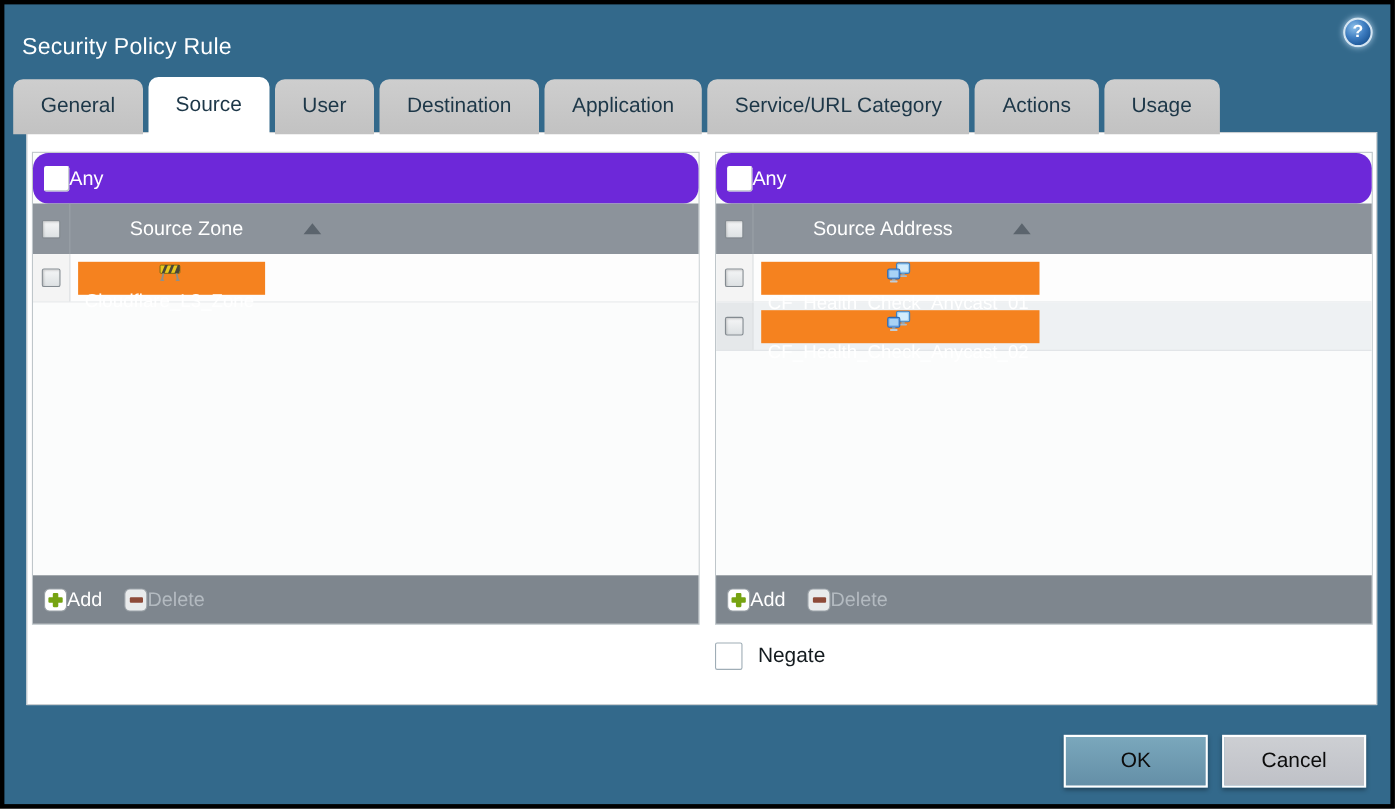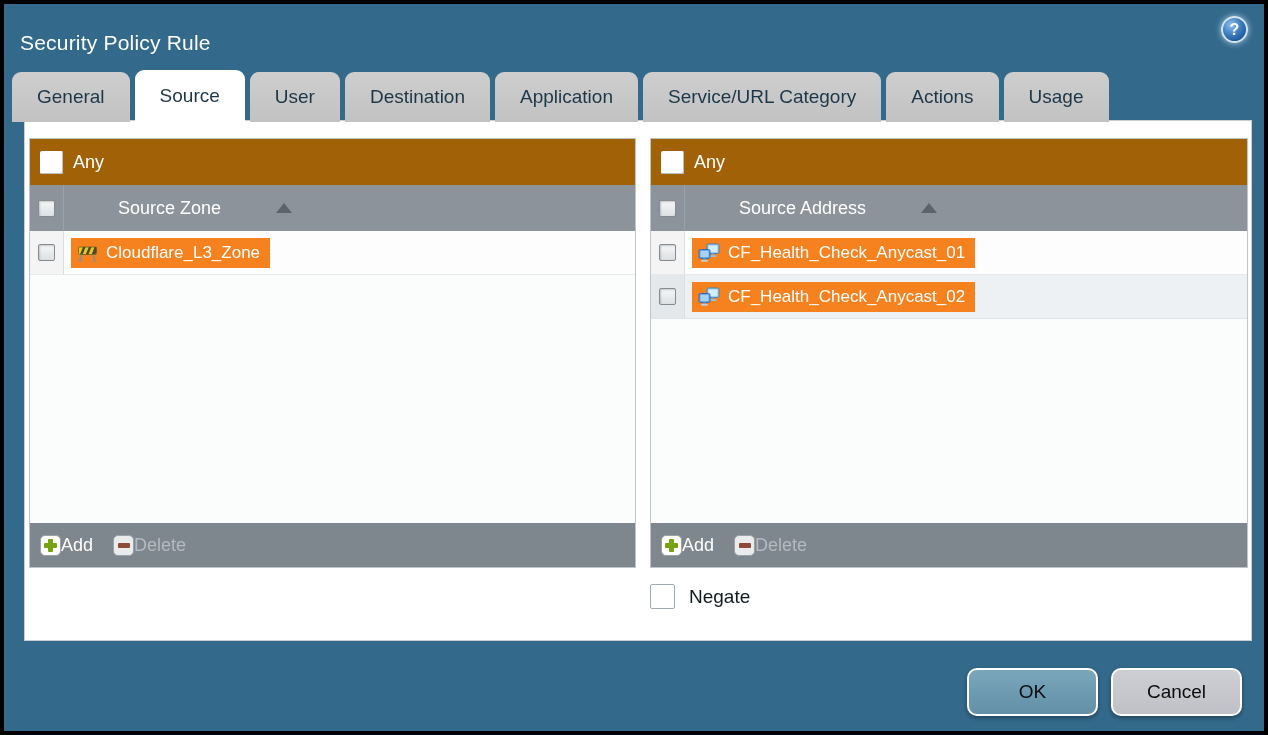--- a/index.html
+++ b/index.html
@@ -87,25 +87,26 @@
     display: flex;
     flex-direction: column;
     z-index: 2;
     background: #fbfcfc;
   }
   .panel-zone   { left: 25px;  width: 607px; }
   .panel-address{ left: 646px; width: 598px; }
 
   .any-bar {
     height: 46px;
-    background: #a16207;
+    background: #6d28d9;
     display: flex; align-items: center;
     padding-left: 10px;
-    gap: 10px;
-    flex: none;
+    gap: 0;
+    flex: none;
+    border-radius: 14px;
   }
   .any-checkbox {
     width: 23px; height: 23px;
     background: #ffffff;
     border-radius: 2px;
     box-shadow: inset -1px -1px 0 #b9c1c7;
     cursor: pointer;
   }
   .any-label { color: #ffffff; font-size: 18px; }
 
@@ -158,20 +159,21 @@
     align-items: center;
     gap: 8px;
     height: 30px;
     margin-left: 7px;
     padding: 0 10px 0 6px;
     background: #f5821f;
     color: #ffffff;
     font-size: 17px;
     cursor: pointer;
     white-space: nowrap;
+    flex-direction: column;
   }
 
   .panel-footer {
     height: 44px;
     background: #7e868e;
     display: flex; align-items: center;
     padding-left: 10px;
     flex: none;
     gap: 0;
   }
@@ -211,21 +213,21 @@
     border-radius: 2px;
     cursor: pointer;
   }
   .negate-label { font-size: 19px; color: #141b1f; }
 
   
   .btn {
     position: absolute;
     width: 131px; height: 48px;
     border: 2px solid #ffffff;
-    border-radius: 10px;
+    border-radius: 0;
     display: flex; align-items: center; justify-content: center;
     font-size: 19px;
     color: #0c0c0c;
     cursor: pointer;
     box-shadow: 0 2px 4px rgba(0,0,0,0.35);
   }
   .btn-ok     { left: 963px;  top: 664px; background: linear-gradient(180deg, #7aa7bc 0%, #648fa7 100%); }
   .btn-cancel { left: 1107px; top: 664px; background: linear-gradient(180deg, #cdcfd3 0%, #bfc1c7 100%); }
 
   svg { display: block; }

